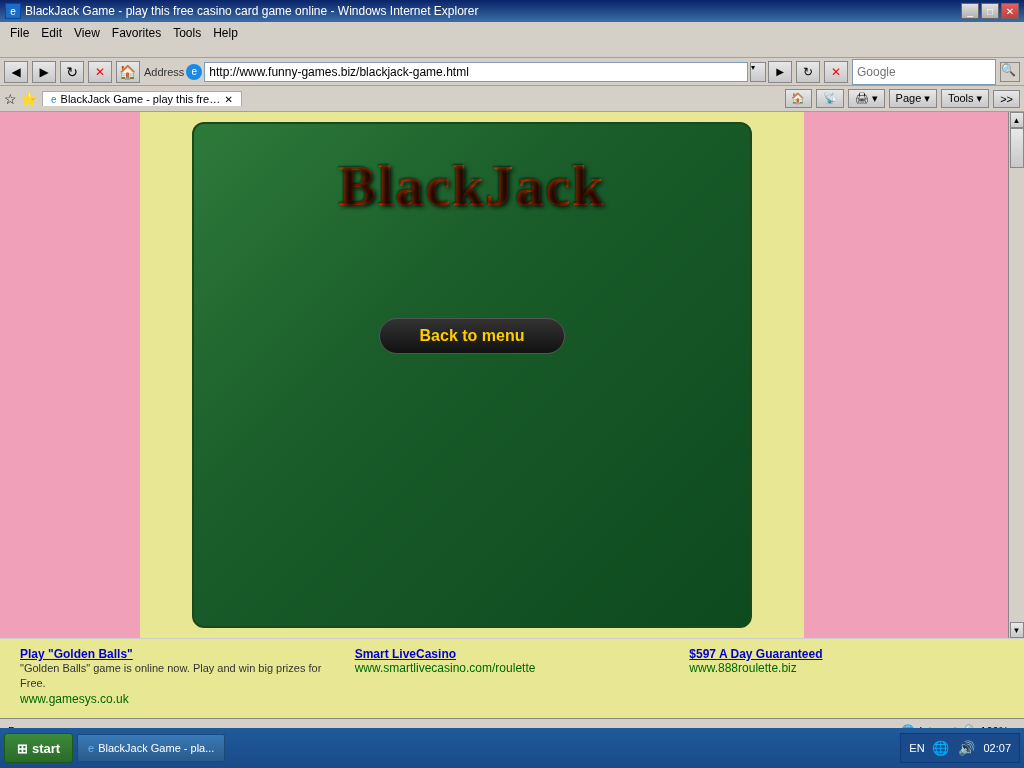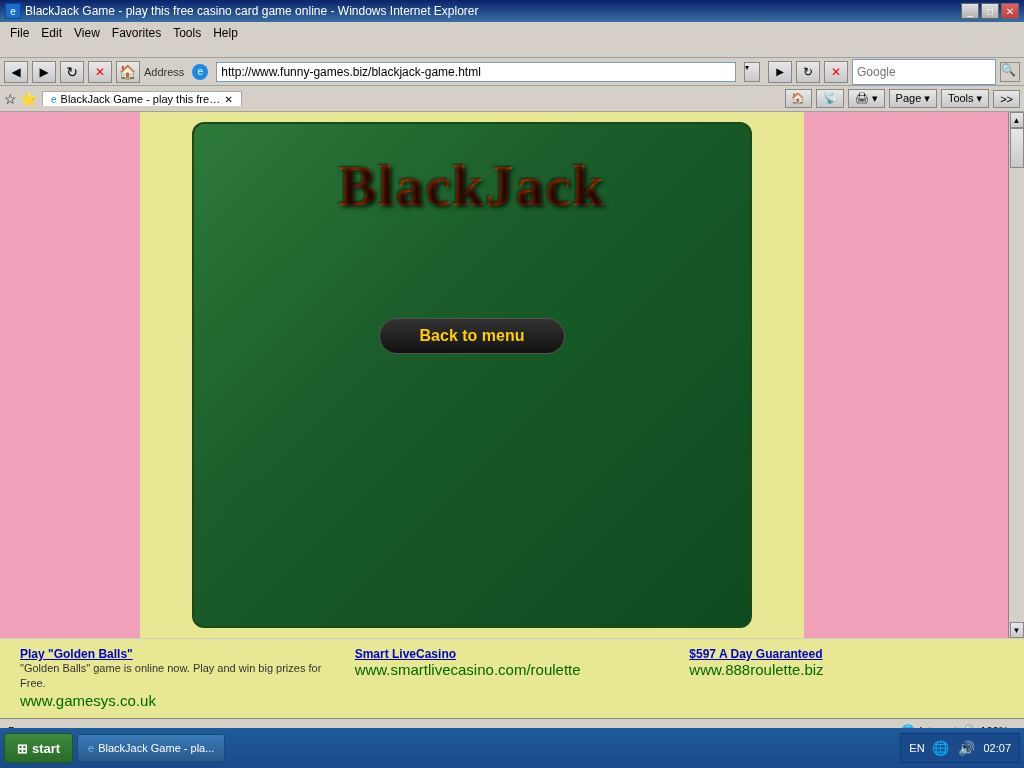--- a/index.html
+++ b/index.html
@@ -190,21 +190,21 @@
       padding: 8px 20px;
       display: flex;
       gap: 20px;
       font-size: 11px;
       border-top: 1px solid #ccc;
       height: 80px;
     }
     .ad-item { flex: 1; }
     .ad-title { color: #0000cc; text-decoration: underline; font-weight: bold; font-size: 12px; cursor: pointer; }
     .ad-text { color: #333; font-size: 11px; line-height: 1.4; }
-    .ad-url { color: #006600; font-size: 15px; }
+    .ad-url { color: #006600; font-size: 12px; }
 
     
     .status-bar {
       background: #d4d0c8;
       border-top: 1px solid #888;
       height: 24px;
       display: flex;
       align-items: center;
       padding: 0 8px;
       font-size: 11px;
@@ -289,21 +289,21 @@
   <span class="menu-item">Tools</span>
   <span class="menu-item">Help</span>
 </div>
 
 <div class="address-bar">
   <div class="nav-btn">◀</div>
   <div class="nav-btn">▶</div>
   <div class="nav-btn" style="font-size:14px;">↻</div>
   <div class="nav-btn" style="color:red;">✕</div>
   <div class="nav-btn" style="font-size:14px;">🏠</div>
-  <div style="display:flex;align-items:center;flex:1;gap:8px;">
+  <div style="display:flex;align-items:center;flex:1;gap:2px;">
     <span style="font-size:11px;color:#333;">Address</span>
     <span style="width:16px;height:16px;display:flex;align-items:center;justify-content:center;font-size:10px;background:#1a8ae8;border-radius:50%;color:white;">e</span>
     <input class="address-input" type="text" value="http://www.funny-games.biz/blackjack-game.html" style="">
     <div class="dropdown-btn">▾</div>
     <div class="nav-btn" style="font-size:10px;">▶</div>
   </div>
   <div class="nav-btn">↻</div>
   <div class="nav-btn" style="color:red;">✕</div>
   <input class="search-input" type="text" placeholder="Google" style="">
   <div class="go-btn" style="font-size:12px;">🔍</div>

